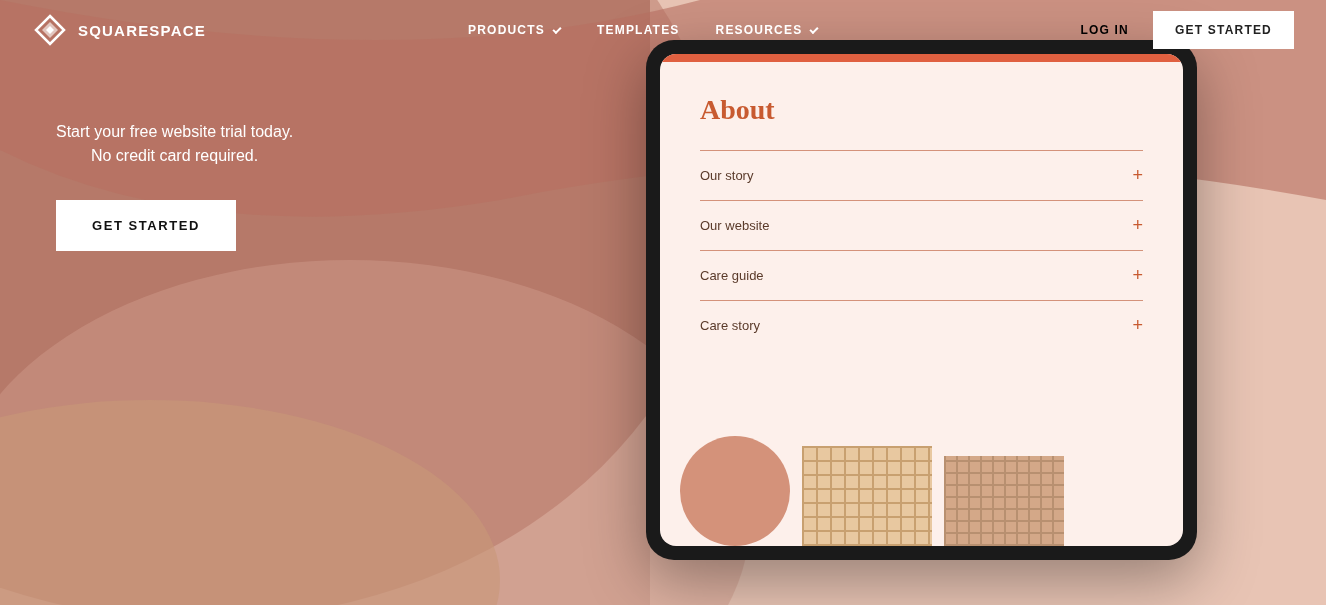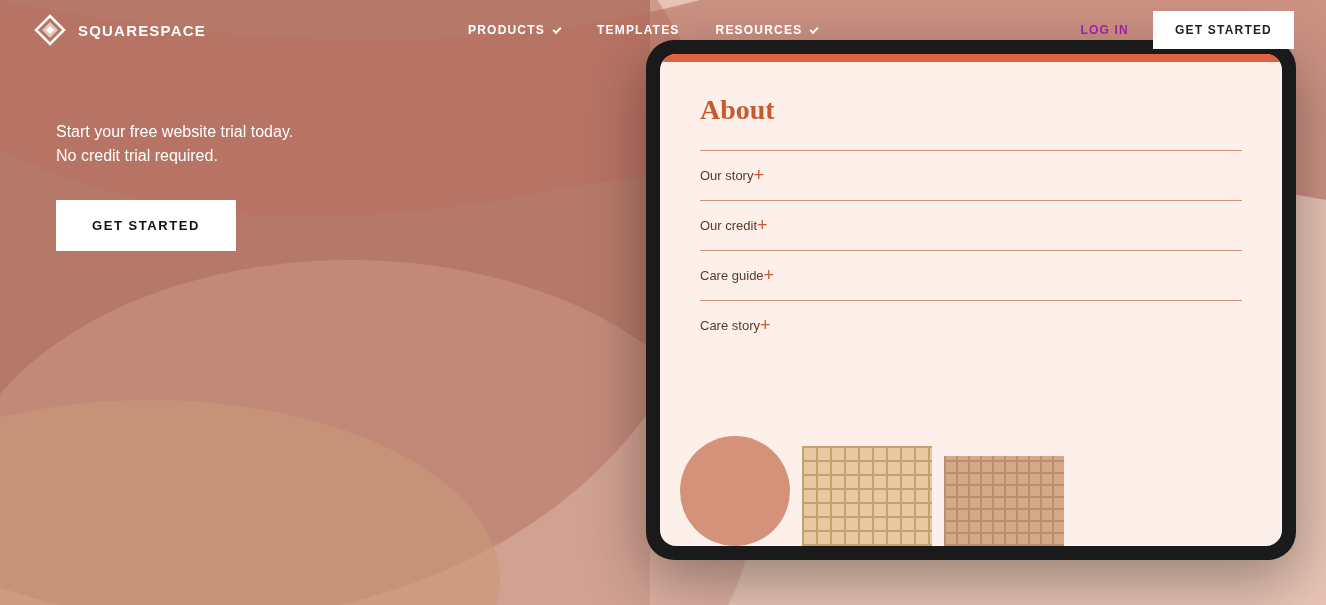--- a/index.html
+++ b/index.html
@@ -64,21 +64,21 @@
     .nav-right {
       display: flex;
       align-items: center;
       gap: 24px;
     }
 
     .btn-login {
       font-size: 12px;
       font-weight: 600;
       letter-spacing: 0.1em;
-      color: #a21caf;
+      color: #000000;
       text-transform: uppercase;
       cursor: pointer;
       background: transparent;
       border: none;
     }
 
     .btn-get-started-nav {
       font-size: 12px;
       font-weight: 700;
       letter-spacing: 0.1em;
@@ -123,20 +123,21 @@
       letter-spacing: -0.01em;
       margin-bottom: 20px;
     }
 
     .hero-subtext {
       font-size: 16px;
       font-weight: 400;
       color: #fff;
       line-height: 1.5;
       margin-bottom: 32px;
+      text-align: center;
     }
 
     .btn-get-started-hero {
       display: inline-block;
       background: #fff;
       color: #111;
       font-size: 13px;
       font-weight: 700;
       letter-spacing: 0.12em;
       text-transform: uppercase;
@@ -149,21 +150,21 @@
     .tablet-wrapper {
       position: absolute;
       top: 40px;
       right: -20px;
       width: 700px;
       height: 560px;
       z-index: 4;
     }
 
     .tablet-outer {
-      width: 650px;
+      width: 551px;
       height: 520px;
       background: #1a1a1a;
       border-radius: 28px;
       padding: 14px;
       box-shadow: 0 20px 60px rgba(0,0,0,0.35);
       position: relative;
       overflow: hidden;
     }
 
     .tablet-screen {
@@ -195,20 +196,21 @@
       font-weight: 700;
       color: #c85a30;
       font-family: Georgia, serif;
       margin-bottom: 24px;
     }
 
     .accordion-item {
       border-top: 1px solid #d4927a;
       padding: 14px 0;
       display: flex;
+      justify-content: space-between;
       align-items: center;
     }
 
     .accordion-label {
       font-size: 13px;
       color: #5a3a2a;
     }
 
     .accordion-plus {
       font-size: 18px;
@@ -323,37 +325,37 @@
 
     <div class="nav-right">
       <button class="btn-login">LOG IN</button>
       <button class="btn-get-started-nav">GET STARTED</button>
     </div>
   </nav>
 
   <div class="hero-content">
     <p class="hero-subtext">
       <span>Start your free website trial today.</span><br>
-      <span>No credit trial required.</span>
+      <span>No credit card required.</span>
     </p>
     <button class="btn-get-started-hero">GET STARTED</button>
   </div>
 
   <div class="tablet-wrapper">
     <div class="tablet-outer">
       <div class="tablet-screen">
         <div class="tablet-topbar"></div>
         <div class="tablet-body">
           <div class="about-title">About</div>
           <div class="accordion-item">
             <span class="accordion-label">Our story</span>
             <span class="accordion-plus">+</span>
           </div>
           <div class="accordion-item">
-            <span class="accordion-label">Our credit</span>
+            <span class="accordion-label">Our website</span>
             <span class="accordion-plus">+</span>
           </div>
           <div class="accordion-item">
             <span class="accordion-label">Care guide</span>
             <span class="accordion-plus">+</span>
           </div>
           <div class="accordion-item">
             <span class="accordion-label">Care story</span>
             <span class="accordion-plus">+</span>
           </div>

